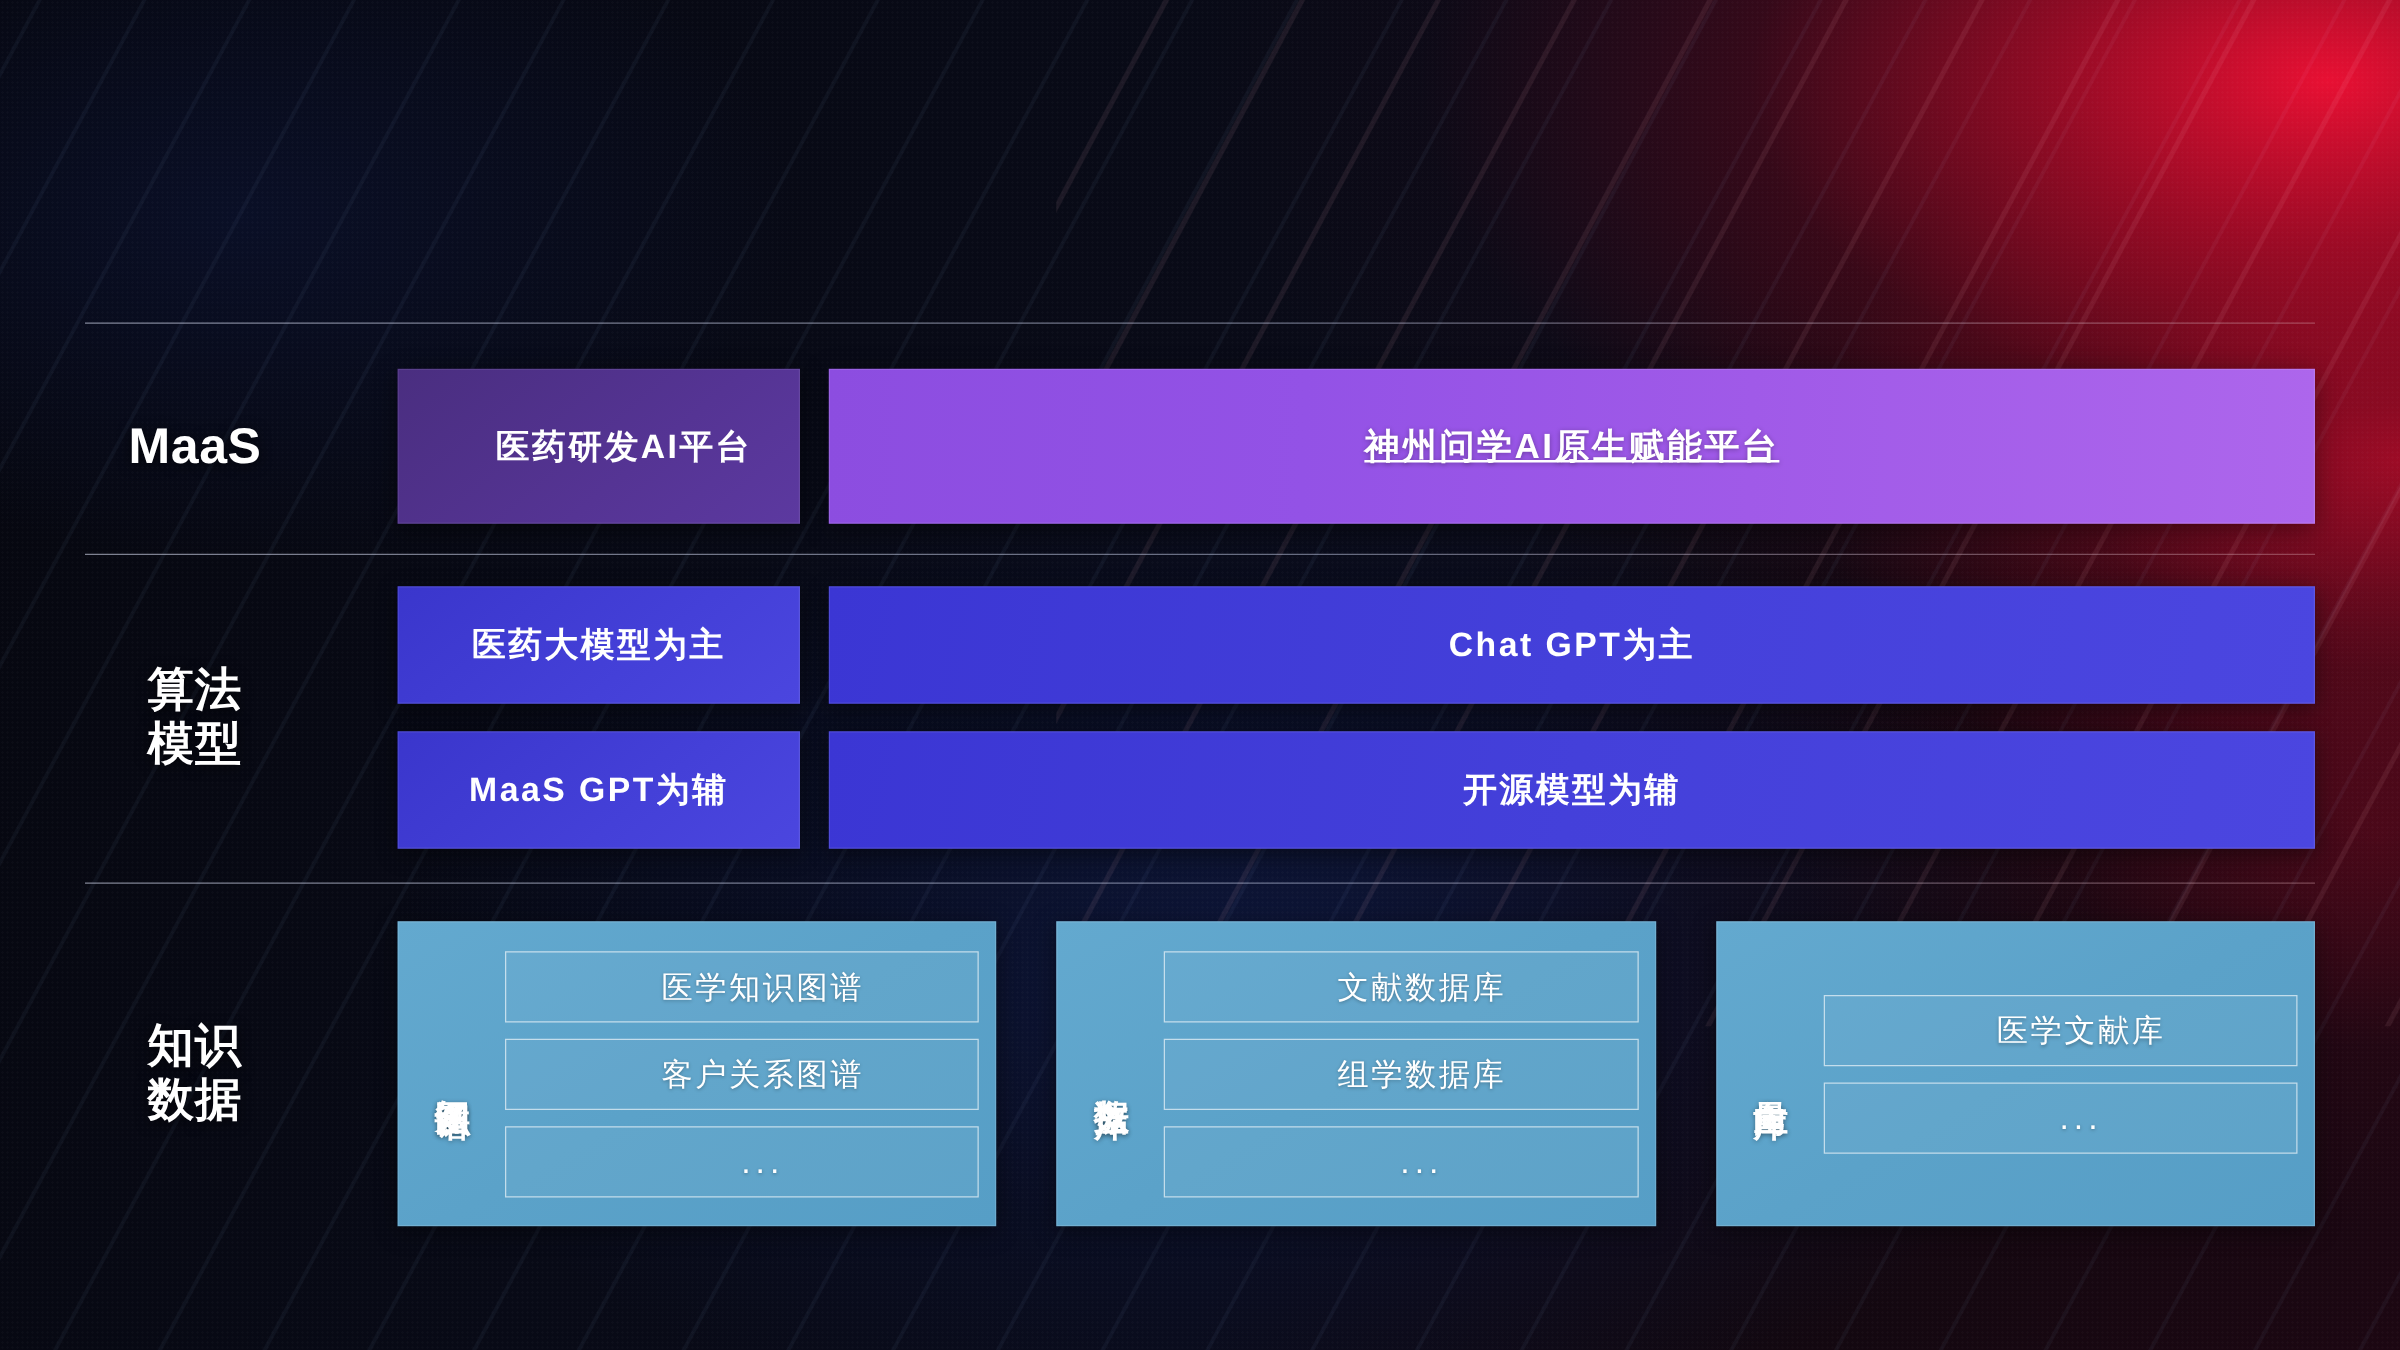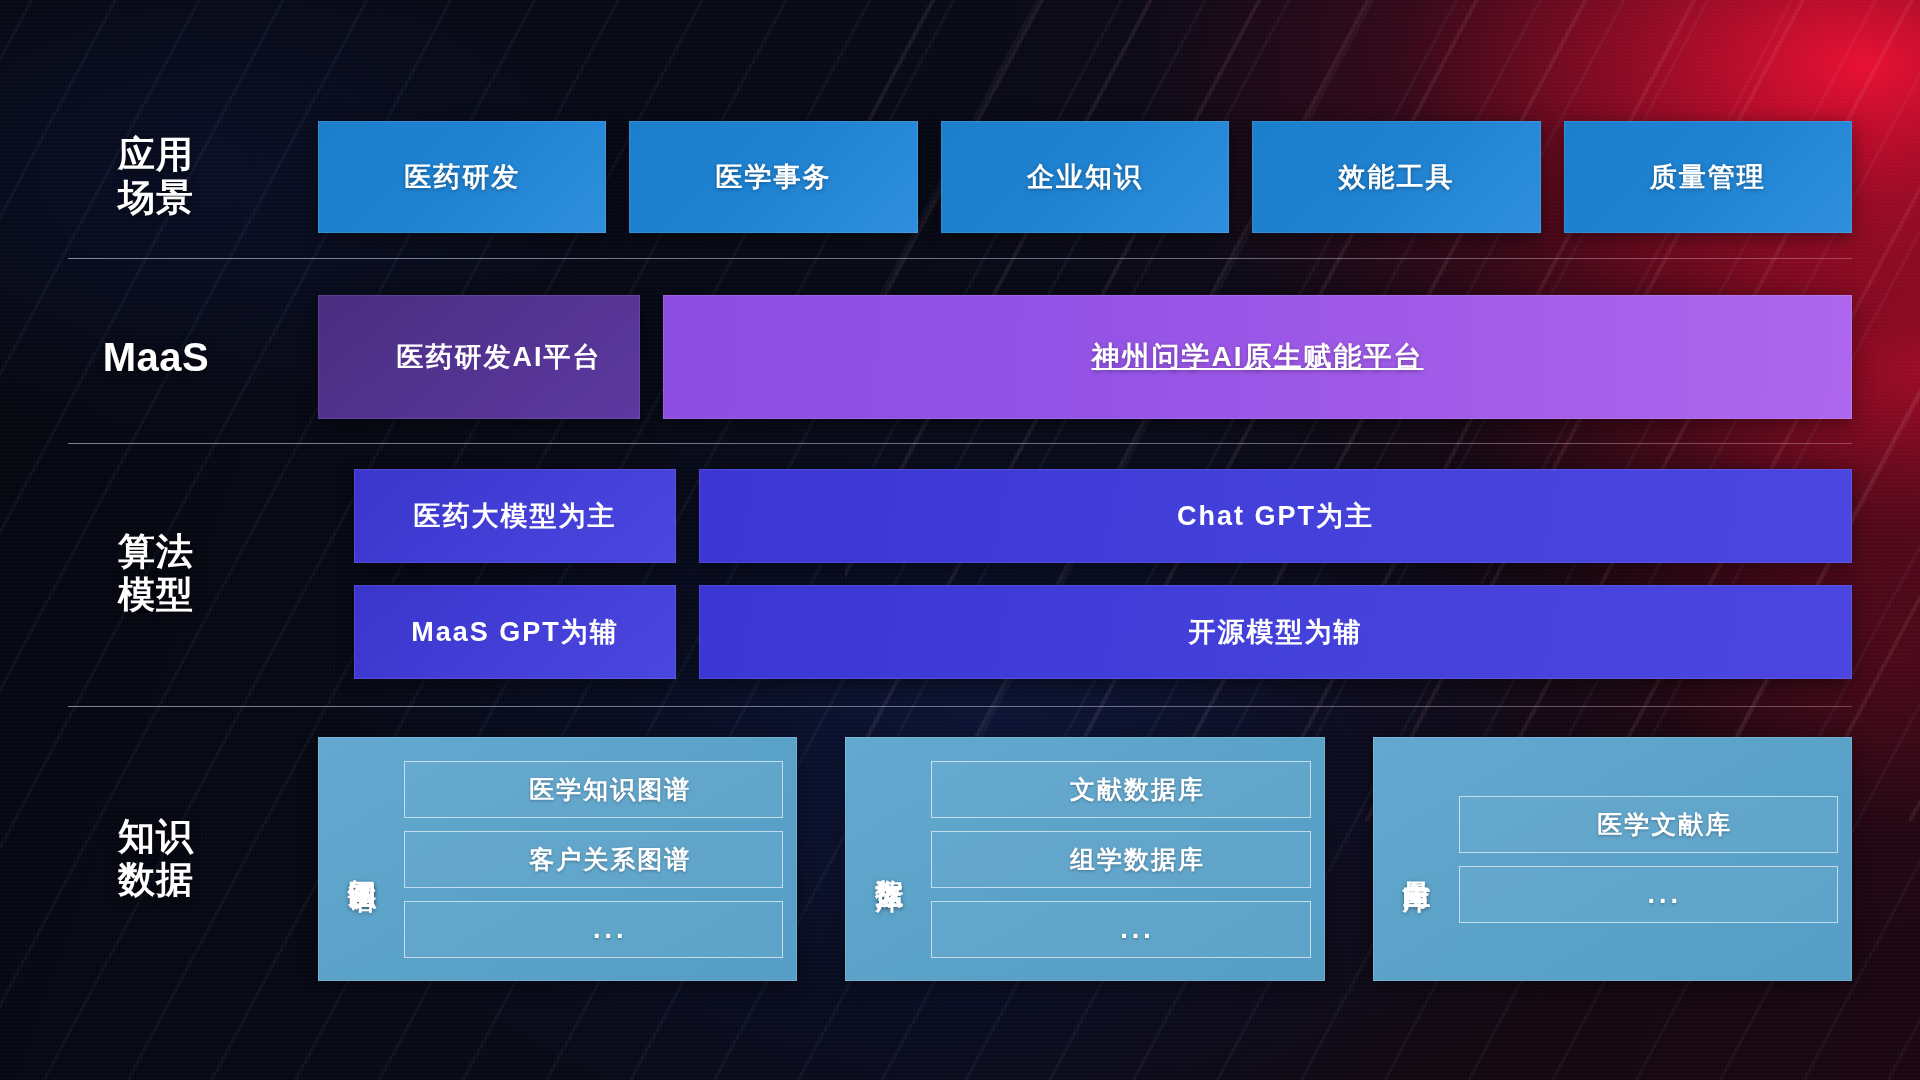--- a/index.html
+++ b/index.html
@@ -139,21 +139,21 @@
     display: flex; align-items: center; justify-content: center;
     background: linear-gradient(92deg, #8c4de0 0%, #9352e6 32%, #a05ae8 62%, #ad66ec 100%);
     color: #fff; font-size: 28px; font-weight: 600; letter-spacing: 2px;
     box-shadow: inset 0 0 0 1px rgba(255,255,255,0.12), 0 4px 20px rgba(0,0,0,.4);
     text-shadow: 0 1px 4px rgba(0,0,0,.3);
     text-decoration: underline;
   }
 
   
   .algo-stack { flex: 1 1 auto; display: flex; flex-direction: column; gap: 22px; padding-left: 74px; }
-  .algo-line  { display: flex; gap: 23px; margin-left: 36px; }
+  .algo-line  { display: flex; gap: 23px; }
   .algo-left {
     flex: 0 0 322px; height: 94px;
     display: flex; align-items: center; justify-content: center;
     background: linear-gradient(140deg, #3a36cc 0%, #4440d8 60%, #4b46df 100%);
     color: #fff; font-size: 27px; font-weight: 600; letter-spacing: 2px;
     box-shadow: inset 0 0 0 1px rgba(255,255,255,0.10), 0 4px 16px rgba(0,0,0,.4);
   }
   .algo-right {
     flex: 1 1 auto; height: 94px;
     display: flex; align-items: center; justify-content: center;
@@ -181,21 +181,21 @@
     writing-mode: vertical-rl;
     text-orientation: upright;
     padding: 4px 0;
     text-shadow: 0 1px 4px rgba(0,0,0,.3);
   }
   .kn-items { flex: 1 1 auto; display: flex; flex-direction: column; justify-content: center; gap: 13px; }
   .kn-item {
     height: 57px;
     display: flex; align-items: center; justify-content: center;
     border: 1px solid rgba(255,255,255,0.62);
-    color: #ffffff; font-size: 25px; font-weight: 700; letter-spacing: 2px;
+    color: #ffffff; font-size: 25px; font-weight: 400; letter-spacing: 2px;
     background: rgba(255,255,255,0.045);
     text-shadow: 0 1px 3px rgba(0,0,0,.3);
     padding-left: 33px;
   }
   .kn-item.ellipsis { font-size: 27px; letter-spacing: 4px; }
 
   .watermark {
     position: absolute;
     right: 150px; bottom: 228px;
     font-size: 22px;
@@ -210,41 +210,20 @@
 
 <div id="stage">
 
   <div class="bg-base"></div>
   <div class="bg-streaks"></div>
   <div class="bg-streaks-red"></div>
   <div class="bg-noise"></div>
 
   <div id="grid">
 
-    <div class="row" style="top:110px; height:134px;">
-      <div class="rowlabel cn">应用
-场景</div>
-      <div class="rowbody">
-        <div class="app-box">
-            <span>医药研发</span>
-          </div>
-        <div class="app-box">
-            <span>医学事务</span>
-          </div>
-        <div class="app-box">
-            <span>企业知识</span>
-          </div>
-        <div class="app-box">
-            <span>效能工具</span>
-          </div>
-        <div class="app-box">
-            <span>质量管理</span>
-          </div>
-      </div>
-    </div>
 
     <div class="divider" style="top:258px;"></div>
 
     <div class="row" style="top:285px; height:144px;">
       <div class="rowlabel en">MaaS</div>
       <div class="rowbody">
         <div class="maas-left">
             <span>医药研发AI平台</span>
           </div>
         <div class="maas-right">

